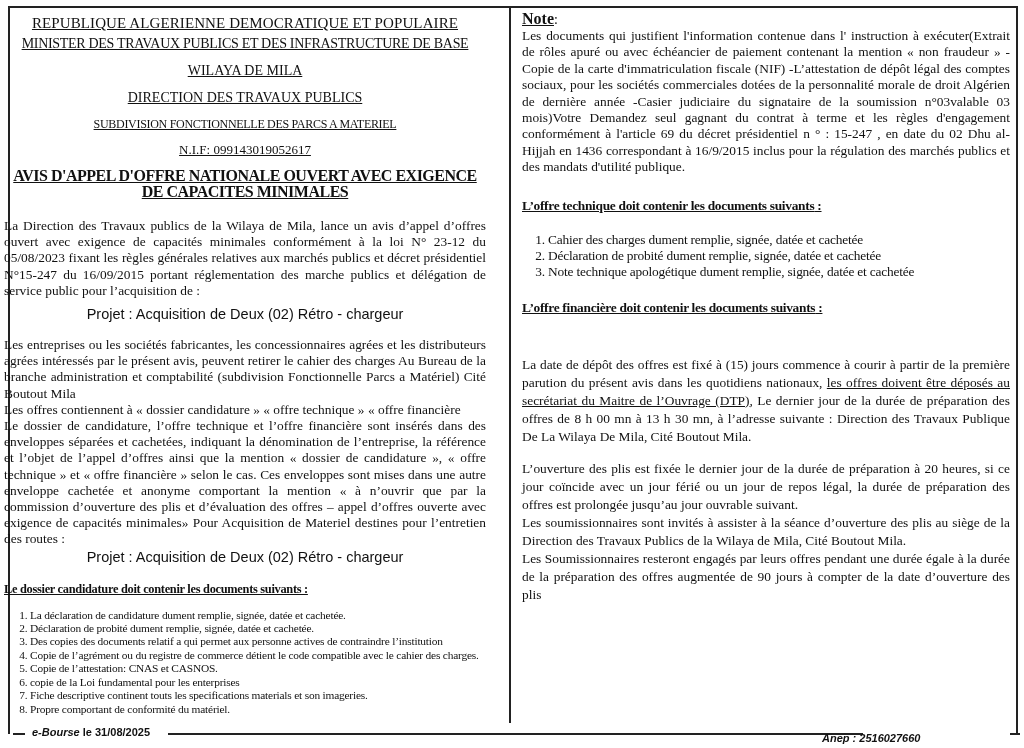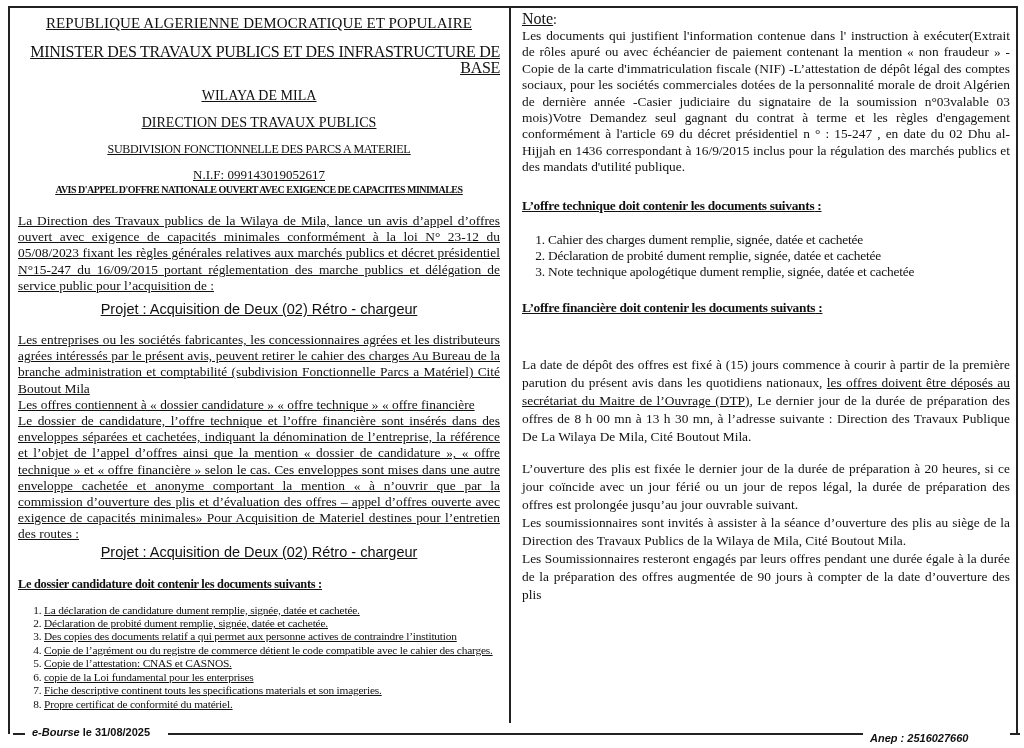--- a/index.html
+++ b/index.html
@@ -2,49 +2,49 @@
 <html><head>
 <meta charset="utf-8">
 <style>
   html, body { margin: 0; padding: 0; background: #ffffff; }
   body { width: 1024px; height: 748px; position: relative; overflow: hidden;
          font-family: "Liberation Serif", "DejaVu Serif", serif; color: #111; }
   .frame { position: absolute; left: 8px; top: 6px; width: 1010px; height: 728px;
            border-top: 2px solid #222; border-left: 2px solid #222; border-right: 2px solid #222; box-sizing: border-box; }
   .divider { position: absolute; left: 509px; top: 6px; width: 2px; height: 717px; background: #222; }
   .col { position: absolute; top: 10px; box-sizing: border-box; }
-  .left { left: 18px; width: 482px; text-decoration: underline; }
+  .left { left: 4px; width: 482px; }
   .right { left: 522px; width: 488px; }
 
   .hdr { text-align: center; text-decoration: underline; margin: 0; line-height: 1; }
   .h1 { font-size: 15px; margin-top: 6px; letter-spacing: 0.1px; }
-  .h2 { font-size: 16px; margin-top: 13px; letter-spacing: -0.3px; text-align: right; }
+  .h2 { font-size: 14px; margin-top: 6px; letter-spacing: -0.3px; }
   .h3 { font-size: 14px; margin-top: 13px; }
   .h4 { font-size: 14px; margin-top: 13px; }
   .h5 { font-size: 12px; margin-top: 13px; letter-spacing: -0.3px; }
   .h6 { font-size: 13px; margin-top: 13px; }
-  .h7 { font-size: 10px; font-weight: bold; margin-top: 4px; letter-spacing: -0.5px; }
+  .h7 { font-size: 16px; font-weight: bold; margin-top: 12px; letter-spacing: -0.5px; }
 
   p { margin: 0; }
   .body { font-size: 13.4px; line-height: 16.2px; text-align: justify; }
   .project { font-family: "Liberation Sans", "DejaVu Sans", sans-serif; font-size: 14.5px; text-align: center; line-height: 18px; }
   .sect { font-size: 13.4px; font-weight: bold; text-decoration: underline; letter-spacing: -0.3px; }
   ol { margin: 0; padding-left: 26px; }
   .small-list li { font-size: 11.4px; line-height: 13.4px; letter-spacing: -0.2px; }
   .mid-list li { font-size: 13.4px; line-height: 16px; letter-spacing: -0.2px; }
-  .note-title { font-size: 16px; font-weight: normal; text-decoration: underline; line-height: 18px; }
+  .note-title { font-size: 16px; font-weight: bold; text-decoration: underline; line-height: 18px; }
   .u { text-decoration: underline; }
 
   .footer-left { position: absolute; left: 10px; top: 725px; width: 400px; height: 16px;
                  font-family: "Liberation Sans", "DejaVu Sans", sans-serif; font-size: 11px; font-weight: bold; }
   .footer-left .line-l { position: absolute; left: 3px; top: 8px; width: 12px; height: 2px; background: #222; }
   .footer-left .txt { position: absolute; left: 22px; top: 1px; white-space: nowrap; }
   .footer-left .txt i { font-style: italic; }
   .footer-rule { position: absolute; left: 168px; top: 733px; width: 695px; height: 2px; background: #222; }
-  .footer-right { position: absolute; left: 870px; top: 732px; font-family: "Liberation Sans", "DejaVu Sans", sans-serif;
+  .footer-right { position: absolute; left: 822px; top: 732px; font-family: "Liberation Sans", "DejaVu Sans", sans-serif;
                   font-size: 11px; font-weight: bold; font-style: italic; white-space: nowrap; }
   .footer-right-tick { position: absolute; left: 1010px; top: 733px; width: 10px; height: 2px; background: #222; }
 </style>
 </head>
 <body>
 
 <div class="frame"></div>
 <div class="divider"></div>
 
 <div class="col left">
@@ -66,21 +66,21 @@
 
   <p class="sect" style="margin-top:16px; font-size:12.4px">Le dossier candidature doit contenir les documents suivants :</p>
   <ol class="small-list" style="margin-top:12px">
     <li>La déclaration de candidature dument remplie, signée, datée et cachetée.</li>
     <li> Déclaration de probité dument remplie, signée, datée et cachetée.</li>
     <li>Des copies des documents relatif a qui permet aux personne actives de contraindre l’institution</li>
     <li>Copie de l’agrément ou du registre de commerce détient le code compatible avec le cahier des charges.</li>
     <li>Copie de l’attestation: CNAS et CASNOS.</li>
     <li>copie de la Loi fundamental pour les enterprises</li>
     <li>Fiche descriptive continent touts les specifications materials et son imageries.</li>
-    <li>Propre certificat de conformité du matériel.</li>
+    <li>Propre comportant de conformité du matériel.</li>
   </ol>
 </div>
 
 <div class="col right">
   <p style="margin-top:0px">
     <span class="note-title">Note</span><span style="font-size:14px">:</span>
   </p>
   <p class="body" style="line-height:16.4px"> Les documents qui justifient l'information contenue dans l' instruction à exécuter(Extrait de rôles apuré ou avec échéancier de paiement  contenant  la mention « non fraudeur » -Copie de la carte d'immatriculation fiscale (NIF) -L’attestation de dépôt légal des comptes sociaux, pour les sociétés commerciales dotées de la personnalité morale de droit Algérien de dernière année -Casier judiciaire du signataire de la soumission n°03valable 03 mois)Votre Demandez seul gagnant du contrat à terme et les règles d'engagement conformément à l'article 69 du décret présidentiel n ° : 15-247 , en date du 02 Dhu al- Hijjah en 1436 correspondant à 16/9/2015 inclus pour la régulation des marchés publics et des mandats d'utilité publique.</p>
 
   <p class="sect" style="margin-top:22px">

